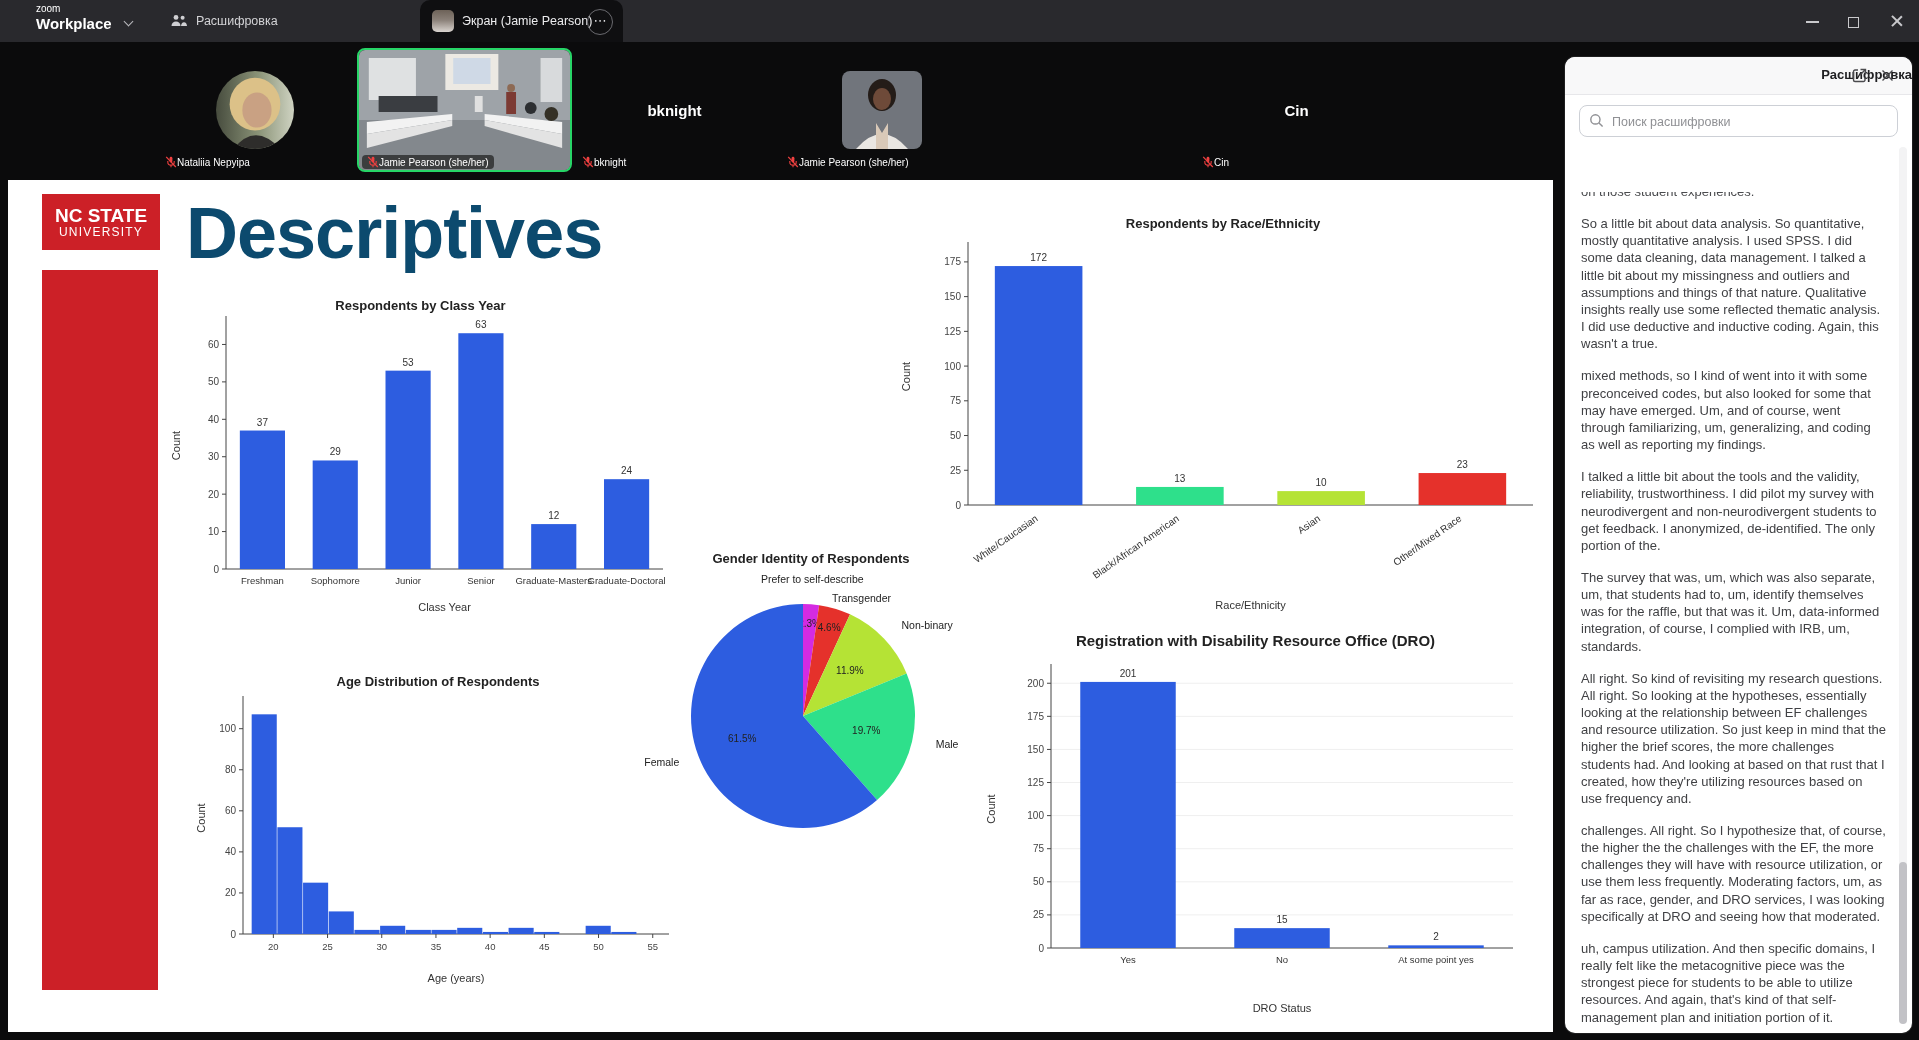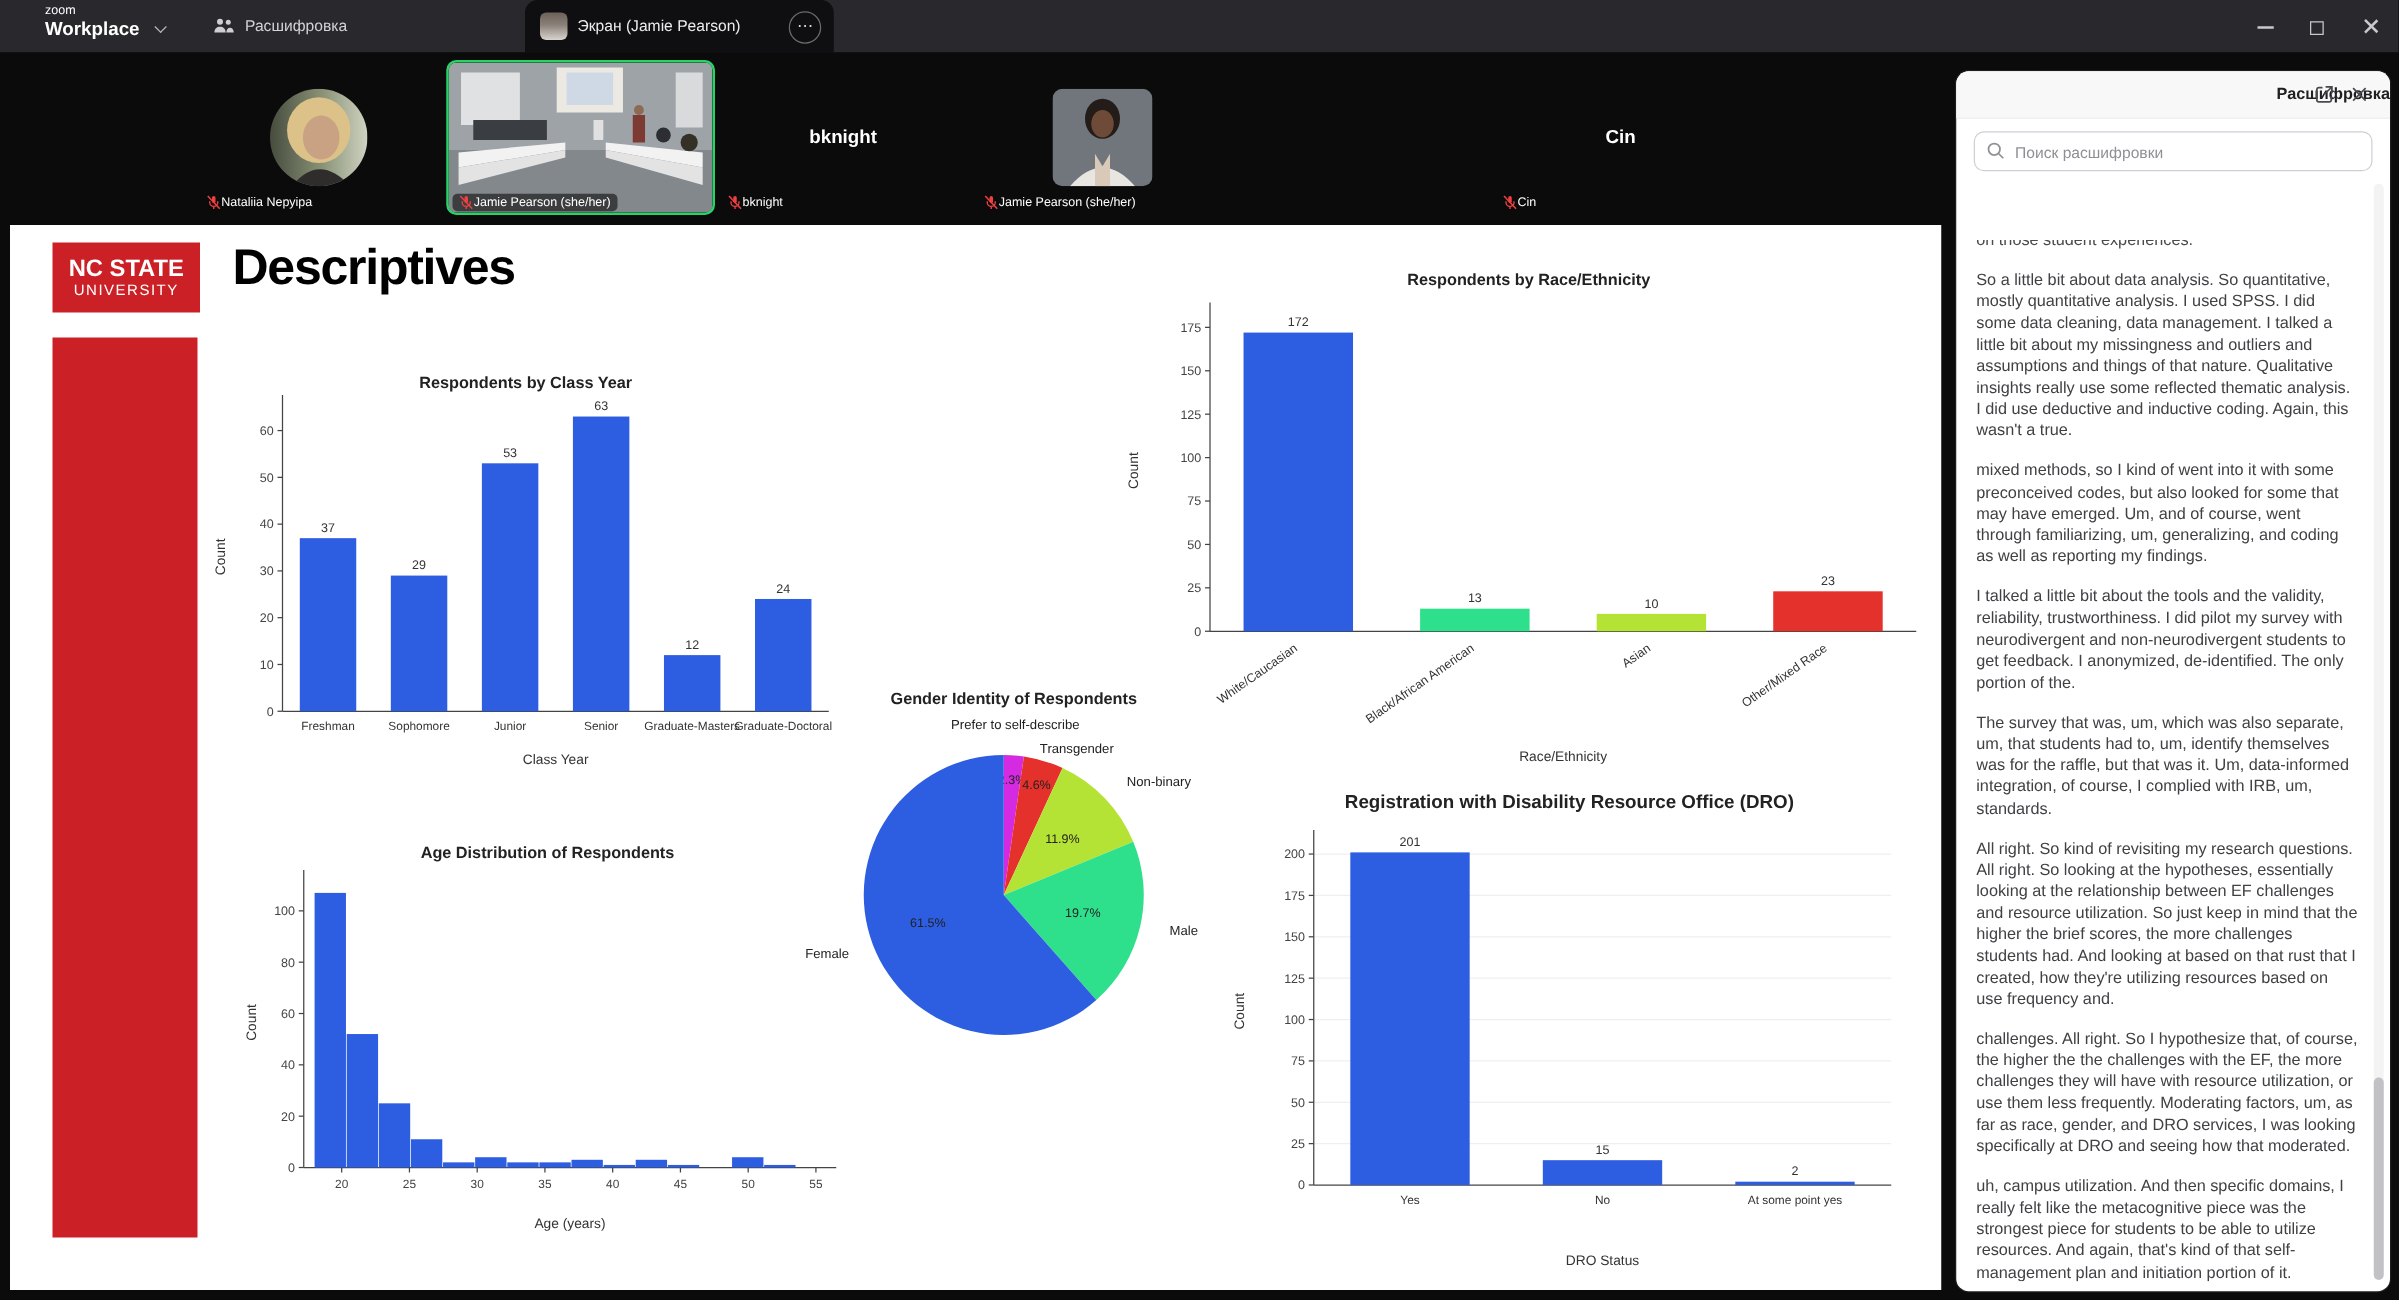--- a/index.html
+++ b/index.html
@@ -9,21 +9,21 @@
   
   .titlebar{position:absolute;left:0;top:0;width:100%;height:42px;background:#29292d;}
   .brand{position:absolute;left:36px;top:4px;color:#fff;line-height:1;}
   .brand .sm{font-size:10px;display:block;margin-bottom:2px;}
   .brand .lg{font-size:15px;font-weight:600;display:block;}
   .chev{position:absolute;left:124px;top:16px;width:10px;height:10px;}
   .chev:before{content:"";position:absolute;left:1px;top:2px;width:6px;height:6px;
      border-right:1.6px solid #b9b9bd;border-bottom:1.6px solid #b9b9bd;transform:rotate(45deg);}
   .tab{position:absolute;top:0;height:42px;display:flex;align-items:center;gap:8px;color:#d3d3d6;font-size:12.5px;}
   .tab-conf{left:170px;}
-  .tab-screen{left:420px;width:247px;background:#0f0f11;border-radius:10px 10px 0 0;color:#ececee;padding:0;}
+  .tab-screen{left:420px;width:203px;background:#0f0f11;border-radius:10px 10px 0 0;color:#ececee;padding:0;}
   .tab-screen .tabava{width:22px;height:22px;border-radius:5px;margin-left:12px;
      background:linear-gradient(180deg,#6d6258 0%,#8a8078 45%,#d9d4cf 100%);}
   .morebtn{position:absolute;right:10px;top:9px;width:24px;height:24px;border:1px solid #6a6a6f;border-radius:50%;
      color:#d9d9dc;font-size:13px;line-height:22px;text-align:center;}
   .win-controls{position:absolute;right:8px;top:0;height:42px;display:flex;align-items:center;gap:26px;padding-right:6px;}
   .wc{width:16px;height:16px;position:relative;}
   .wc-min:before{content:"";position:absolute;left:1px;top:8px;width:13px;height:1.6px;background:#c9c9cc;}
   .wc-restore:before{content:"";position:absolute;left:1px;top:4px;width:9px;height:9px;border:1.4px solid #c9c9cc;background:#29292d;}
   .wc-restore:after{content:"";position:absolute;left:4px;top:1px;width:9px;height:9px;border:1.4px solid #c9c9cc;z-index:-1;}
   .wc-close:before,.wc-close:after{content:"";position:absolute;left:7px;top:1px;width:1.6px;height:14px;background:#c9c9cc;}
@@ -41,21 +41,21 @@
   .ava-round{border-radius:50%;overflow:hidden;}
   .ava-rect{border-radius:8px;overflow:hidden;}
 
   
   .slide{position:absolute;left:8px;top:180px;width:1545px;height:852px;background:#fff;}
   .ncsu-logo{position:absolute;left:34px;top:14px;width:118px;height:56px;background:#cc2027;
      color:#fff;text-align:center;display:flex;flex-direction:column;justify-content:center;line-height:1.05;}
   .ncsu-logo .l1{font-size:19px;font-weight:800;}
   .ncsu-logo .l2{font-size:12px;font-weight:300;letter-spacing:1.2px;}
   .redbar{position:absolute;left:34px;top:90px;width:116px;height:720px;background:#cc2027;}
-  .slide-title{position:absolute;left:178px;top:12px;font-size:40px;font-weight:800;color:#000000;letter-spacing:-1px;}
+  .slide-title{position:absolute;left:178px;top:12px;font-size:72px;font-weight:800;color:#0c4a6e;letter-spacing:-1px;}
   svg.chart{position:absolute;overflow:visible;}
   svg.chart text{font-family:"Liberation Sans","DejaVu Sans",sans-serif;}
   #c-classyear{left:160px;top:112px;width:505px;height:325px;}
   #c-race{left:890px;top:30px;width:650px;height:405px;}
   #c-pie{left:585px;top:365px;width:430px;height:330px;}
   #c-age{left:185px;top:488px;width:490px;height:320px;}
   #c-dro{left:975px;top:448px;width:545px;height:390px;}
 
   
   .panel{position:absolute;left:1565px;top:57px;width:347px;height:976px;background:#fff;border-radius:10px;

